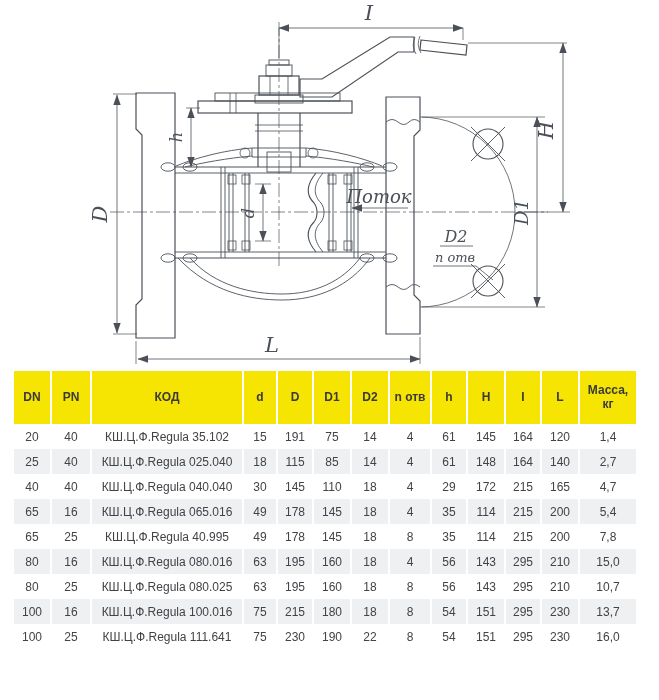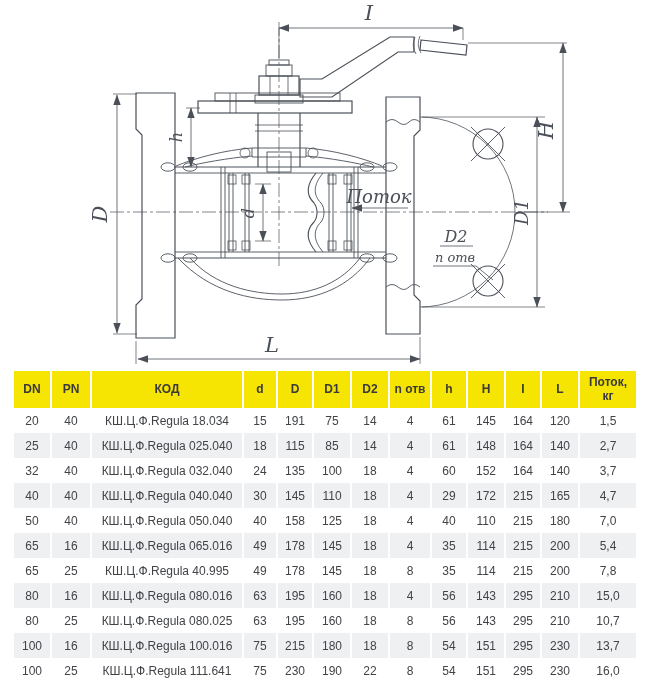--- a/index.html
+++ b/index.html
@@ -2,21 +2,21 @@
 <html style="--header-bg: #F6E402; --alt-row-bg: #EEF0F2;"><head>
 <meta charset="utf-8">
 <style>
   html,body{margin:0;padding:0;background:#ffffff;width:659px;height:700px;overflow:hidden;
     font-family:"Liberation Sans",sans-serif;}
   .page{width:659px;height:700px;position:relative;background:#fff;}
   .drawing-wrap{position:absolute;top:0;left:0;width:659px;height:372px;}
   svg text{font-family:"DejaVu Serif",serif;font-style:italic;}
   .spec-table{position:absolute;top:371px;left:12px;border-collapse:separate;border-spacing:2px 0;}
   .spec-table th{background:var(--header-bg,#F6E402);color:#3a3a3a;font-size:12px;font-weight:700;
-    height:37px;vertical-align:middle;text-align:center;padding:0 1px;white-space:pre-line;line-height:1.15;}
+    height:37px;vertical-align:middle;text-align:center;padding:8px 1px;white-space:pre-line;line-height:1.15;}
   .spec-table td{font-size:12px;color:#414347;text-align:center;height:25px;padding:0 1px;
     font-weight:400;}
   .spec-table tbody tr:nth-child(even) td{background:var(--alt-row-bg,#EEF0F2);}
   .c-dn{width:36px}.c-pn{width:38px}.c-kod{width:150px}.c-d{width:32px}.c-D{width:34px}
   .c-D1{width:36px}.c-D2{width:36px}.c-n{width:40px}.c-h{width:34px}.c-H{width:36px}
   .c-I{width:34px}.c-L{width:36px}.c-m{width:56px}
 </style>
 </head>
 <body>
 
@@ -173,99 +173,69 @@
           <th>КОД</th>
           <th>d</th>
           <th>D</th>
           <th>D1</th>
           <th>D2</th>
           <th>n отв</th>
           <th>h</th>
           <th>H</th>
           <th>I</th>
           <th>L</th>
-          <th>Поток,
+          <th>Масса,
 кг</th>
         </tr>
       </thead>
     <tbody id="body-rows">
         <tr>
           <td>20</td>
           <td>40</td>
-          <td>КШ.Ц.Ф.Regula 18.034</td>
+          <td>КШ.Ц.Ф.Regula 35.102</td>
           <td>15</td>
           <td>191</td>
           <td>75</td>
           <td>14</td>
           <td>4</td>
           <td>61</td>
           <td>145</td>
           <td>164</td>
           <td>120</td>
-          <td>1,5</td>
+          <td>1,4</td>
         </tr>
         <tr>
           <td>25</td>
           <td>40</td>
           <td>КШ.Ц.Ф.Regula 025.040</td>
           <td>18</td>
           <td>115</td>
           <td>85</td>
           <td>14</td>
           <td>4</td>
           <td>61</td>
           <td>148</td>
           <td>164</td>
           <td>140</td>
           <td>2,7</td>
-        </tr>
-        <tr>
-          <td>32</td>
-          <td>40</td>
-          <td>КШ.Ц.Ф.Regula 032.040</td>
-          <td>24</td>
-          <td>135</td>
-          <td>100</td>
-          <td>18</td>
-          <td>4</td>
-          <td>60</td>
-          <td>152</td>
-          <td>164</td>
-          <td>140</td>
-          <td>3,7</td>
         </tr>
         <tr>
           <td>40</td>
           <td>40</td>
           <td>КШ.Ц.Ф.Regula 040.040</td>
           <td>30</td>
           <td>145</td>
           <td>110</td>
           <td>18</td>
           <td>4</td>
           <td>29</td>
           <td>172</td>
           <td>215</td>
           <td>165</td>
           <td>4,7</td>
-        </tr>
-        <tr>
-          <td>50</td>
-          <td>40</td>
-          <td>КШ.Ц.Ф.Regula 050.040</td>
-          <td>40</td>
-          <td>158</td>
-          <td>125</td>
-          <td>18</td>
-          <td>4</td>
-          <td>40</td>
-          <td>110</td>
-          <td>215</td>
-          <td>180</td>
-          <td>7,0</td>
         </tr>
         <tr>
           <td>65</td>
           <td>16</td>
           <td>КШ.Ц.Ф.Regula 065.016</td>
           <td>49</td>
           <td>178</td>
           <td>145</td>
           <td>18</td>
           <td>4</td>

